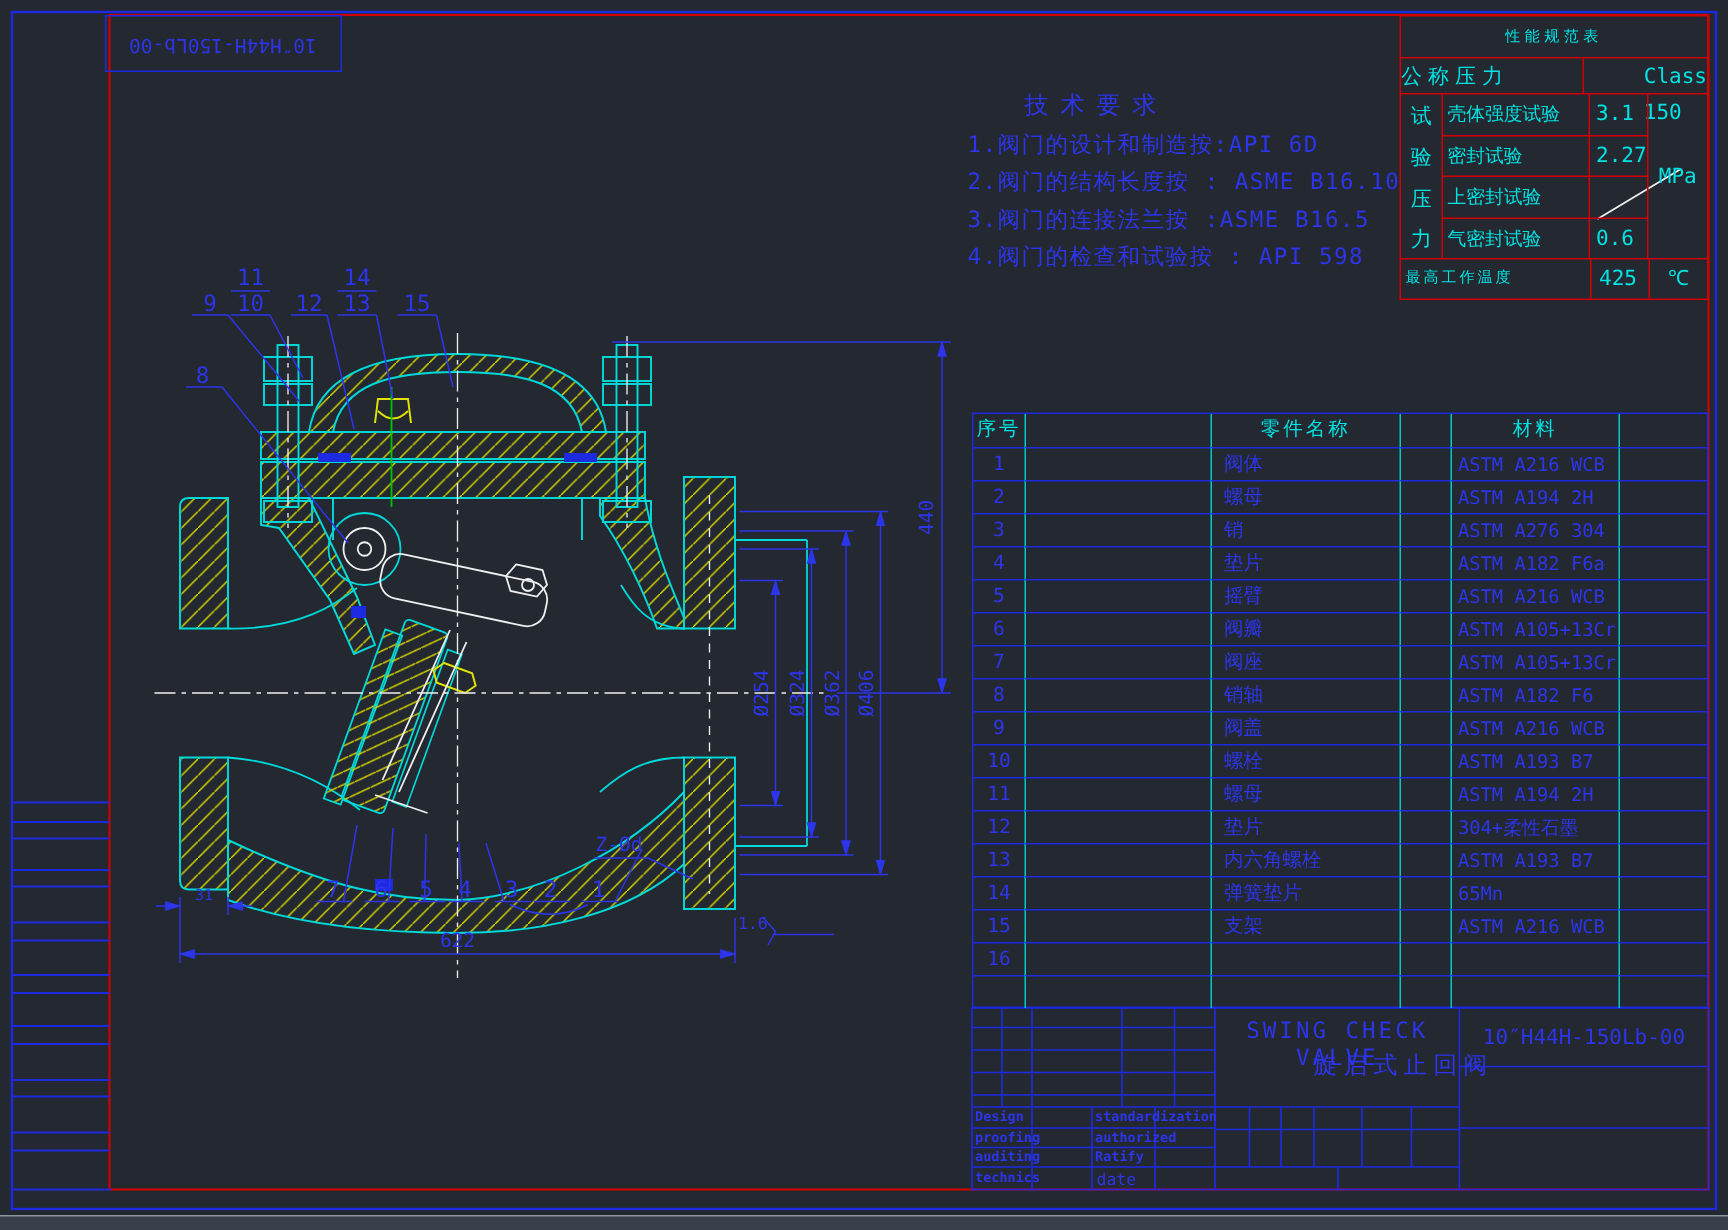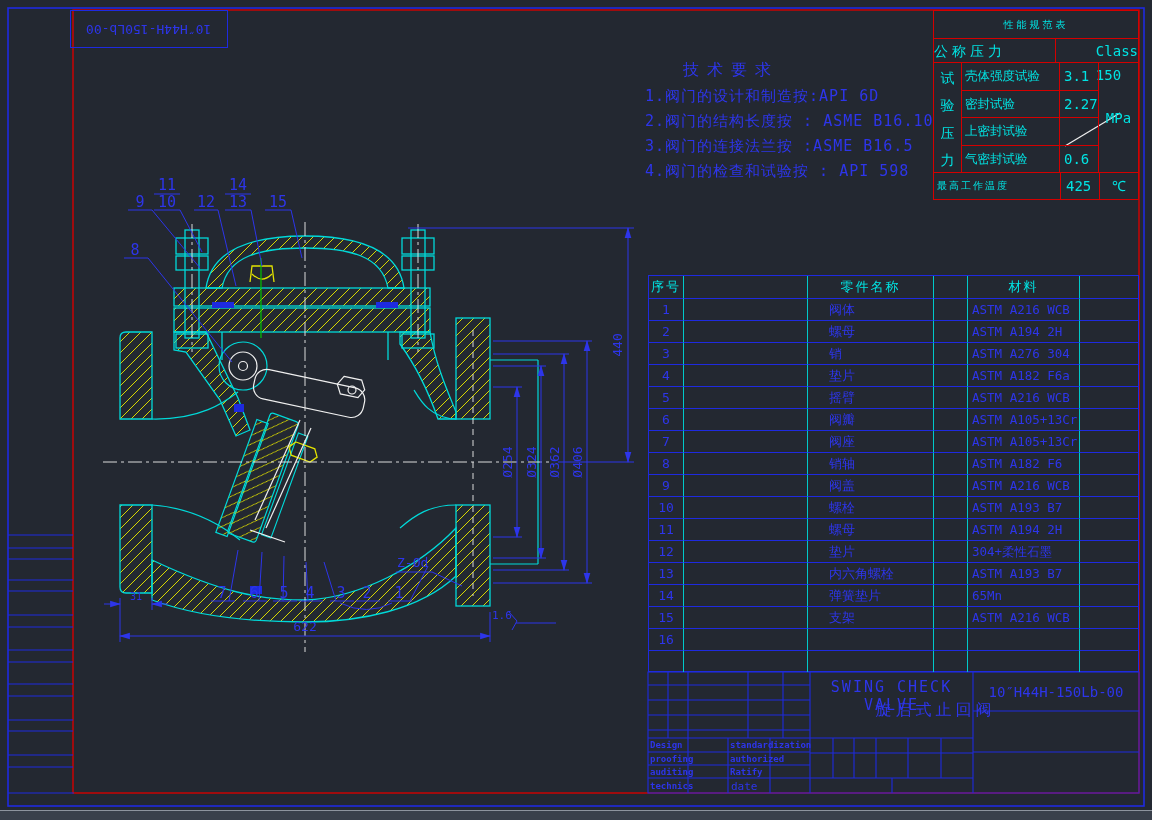--- a/index.html
+++ b/index.html
@@ -35,21 +35,21 @@
   .sp-tu{flex:1;text-align:center;line-height:26px;}
   
   .pt{position:absolute;left:648px;top:275px;width:491px;height:397px;display:grid;
       grid-template-columns:34px 124px 126px 34px 112px auto;grid-auto-rows:22px;
       border:1px solid #1e2ae0;box-sizing:border-box;color:#2d35ea;font-size:13px;}
   .pt>div{overflow:hidden;white-space:nowrap;line-height:21px;}
   .pt>div:not(:nth-child(6n+1)){border-left:1px solid #00c9c9;}
   .pt>div:nth-child(n+7){border-top:1px solid #1e2ae0;}
   .pt .hd{color:#00e3e3;text-align:center;letter-spacing:2px;}
   .pt .no{text-align:center;}
-  .pt .nm{padding-left:21px;}
+  .pt .nm{padding-left:8px;}
   .pt .mt{padding-left:4px;font-size:12.5px;}
   
   .tb-text{position:absolute;color:#2d35ea;}
   .tb-en{left:810px;top:678px;width:163px;text-align:center;font-size:15px;letter-spacing:2px;}
   .tb-cn{left:810px;top:700px;width:163px;text-align:center;font-size:16px;letter-spacing:4px;margin-left:44px;}
   .tb-no{left:975px;top:684px;width:162px;text-align:center;font-size:14px;}
   .tb-lab{font-size:9px;font-weight:bold;letter-spacing:0;}
   .tb-date{font-size:11px;font-weight:normal;}
   
   .stamp{position:absolute;left:70px;top:10px;width:158px;height:38px;border:1px solid #1e2ae0;

